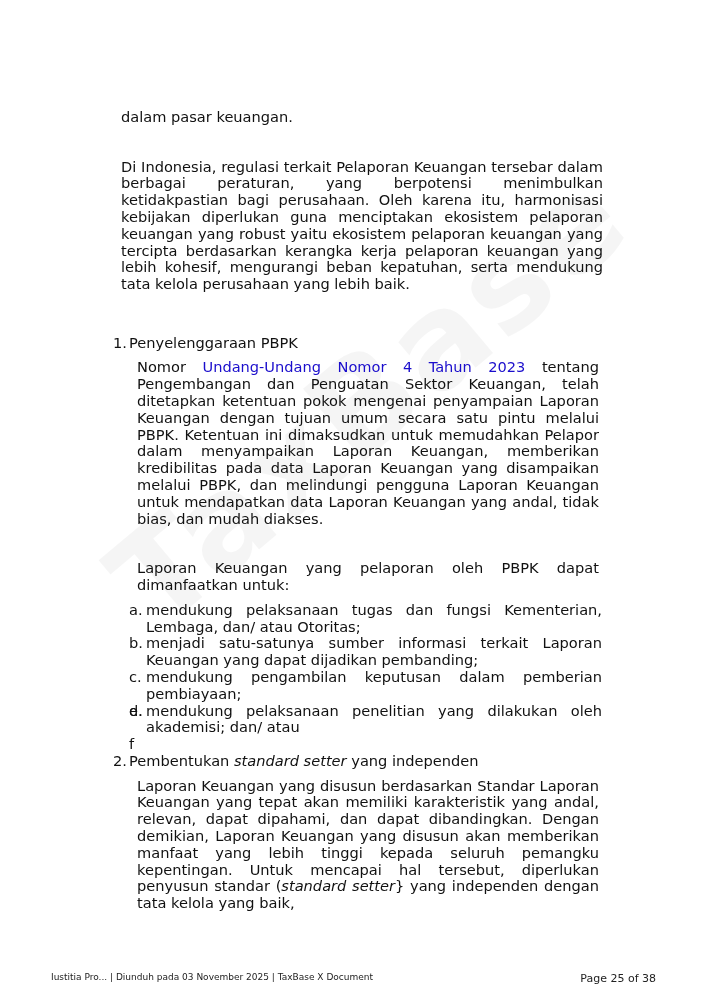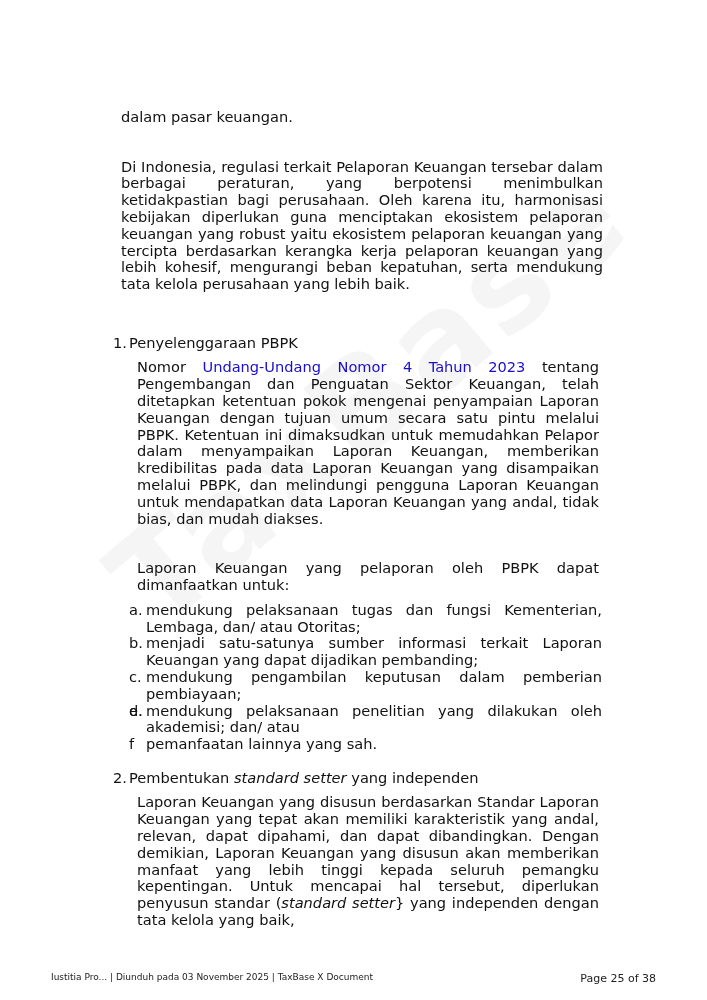--- a/index.html
+++ b/index.html
@@ -55,21 +55,21 @@
         <span>tentang Pengembangan dan Penguatan Sektor Keuangan, telah ditetapkan ketentuan pokok mengenai penyampaian Laporan Keuangan dengan tujuan umum secara satu pintu melalui PBPK. Ketentuan ini dimaksudkan untuk memudahkan Pelapor dalam menyampaikan Laporan Keuangan, memberikan kredibilitas pada data Laporan Keuangan yang disampaikan melalui PBPK, dan melindungi pengguna Laporan Keuangan untuk mendapatkan data Laporan Keuangan yang andal, tidak bias, dan mudah diakses.</span>
       </p>
       <div class="gap"></div>
       <p>Laporan Keuangan yang pelaporan oleh PBPK dapat dimanfaatkan untuk:</p>
       <ul class="sub-list">
         <li class="sub-item"><span class="sub-letter">a.</span><span>mendukung pelaksanaan tugas dan fungsi Kementerian, Lembaga, dan/ atau Otoritas;</span></li>
         <li class="sub-item"><span class="sub-letter">b.</span><span>menjadi satu-satunya sumber informasi terkait Laporan Keuangan yang dapat dijadikan pembanding;</span></li>
         <li class="sub-item"><span class="sub-letter">c.</span><span>mendukung pengambilan keputusan dalam pemberian pembiayaan;</span></li>
         <li class="sub-item"><span class="sub-letter">d.</span></li>
         <li class="sub-item"><span class="sub-letter">e.</span><span>mendukung pelaksanaan penelitian yang dilakukan oleh akademisi; dan/ atau</span></li>
-        <li class="sub-item"><span class="sub-letter">f</span><span>pemanfaatan lainnya yang sah.</span></li>
+        <li class="sub-item"><span class="sub-letter">f</span></li>
       </ul>
     </div>
   </div>
   <div class="gap"></div>
 
   <div class="section">
     <span class="section-num">2.</span>
     <div class="section-body">
       <div><span>Pembentukan </span><em>standard setter</em><span> yang independen</span></div>
       <p>

